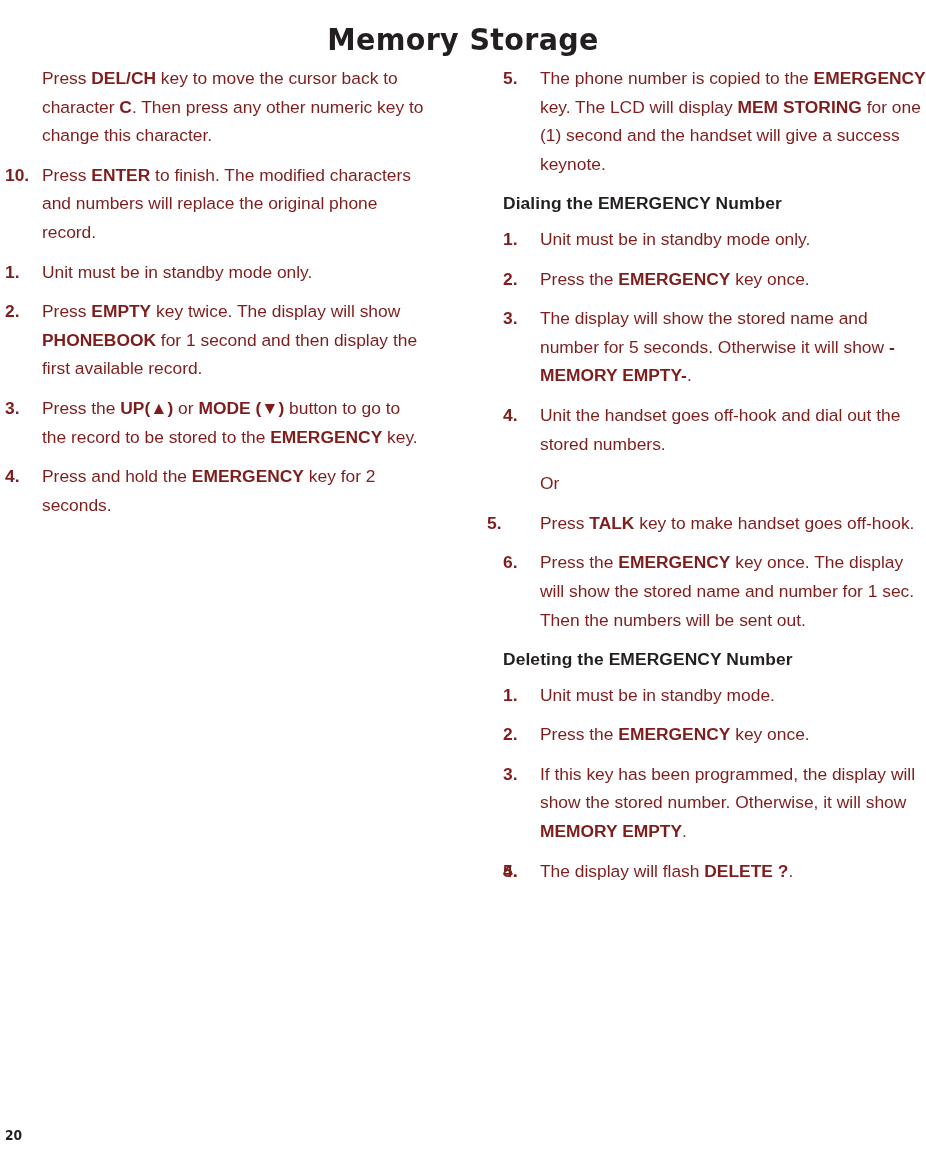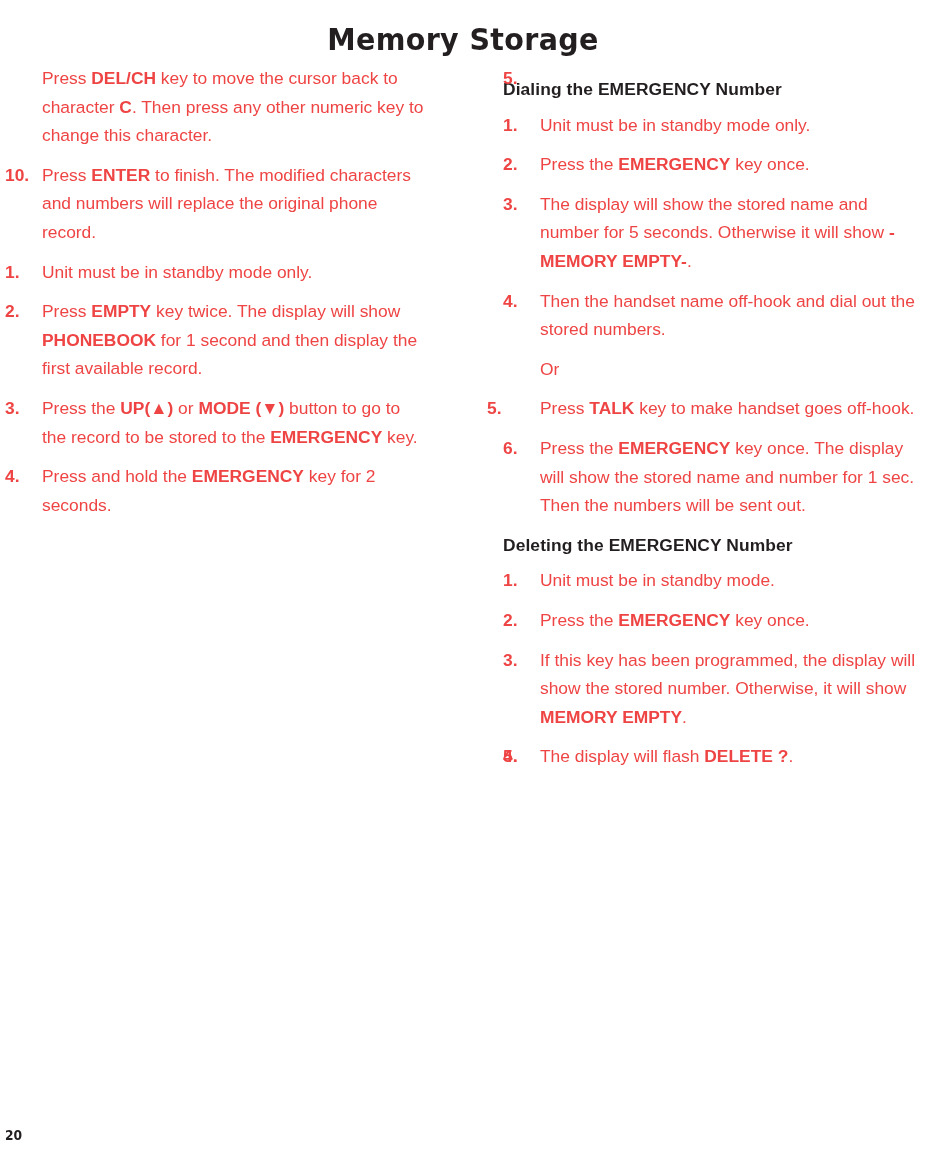--- a/index.html
+++ b/index.html
@@ -54,21 +54,21 @@
     top: 0;
     width: 420px;
   }
   .col-left  { left: 5px; }
   .col-right { left: 503px; width: 425px; }
 
   
   .blk {
     font-size: 17.4px;
     line-height: 28.6px;
-    color: #ef4444;
+    color: #7f1d1d;
     margin: 0 0 13px 0;
     text-rendering: optimizeLegibility;
   }
 
   
   .para {
     padding-left: 37px;
   }
 
   
@@ -160,20 +160,21 @@
         <span class="num">4.</span>
         <span>Press and hold the <b>EMERGENCY</b> key for 2 seconds.</span>
       </div>
 
     </div>
 
     <div class="col col-right">
 
       <div class="blk item tight">
         <span class="num">5.</span>
+        <span>The phone number is copied to the <b>EMERGENCY</b> key. The LCD will display <b>MEM STORING</b> for one (1) second and the handset will give a success keynote.</span>
       </div>
 
       <h2 class="heading gap-before">Dialing the <b>EMERGENCY</b> Number</h2>
 
       <div class="blk item tight">
         <span class="num">1.</span>
         <span>Unit must be in standby mode only.</span>
       </div>
 
       <div class="blk item tight">
@@ -181,21 +182,21 @@
         <span>Press the <b>EMERGENCY</b> key once.</span>
       </div>
 
       <div class="blk item tight">
         <span class="num">3.</span>
         <span>The display will show the stored name and number for 5 seconds. Otherwise it will show <b>-MEMORY EMPTY-</b>.</span>
       </div>
 
       <div class="blk item tight">
         <span class="num">4.</span>
-        <span>Then the handset name off-hook and dial out the stored numbers.</span>
+        <span>Unit the handset goes off-hook and dial out the stored numbers.</span>
       </div>
 
       <p class="blk para tight">Or</p>
 
       <div class="blk item deep-wrap tight">
         <span class="num">5.</span>
         <span>Press <b>TALK</b> key to make handset goes off-hook.</span>
       </div>
 
       <div class="blk item tight">

